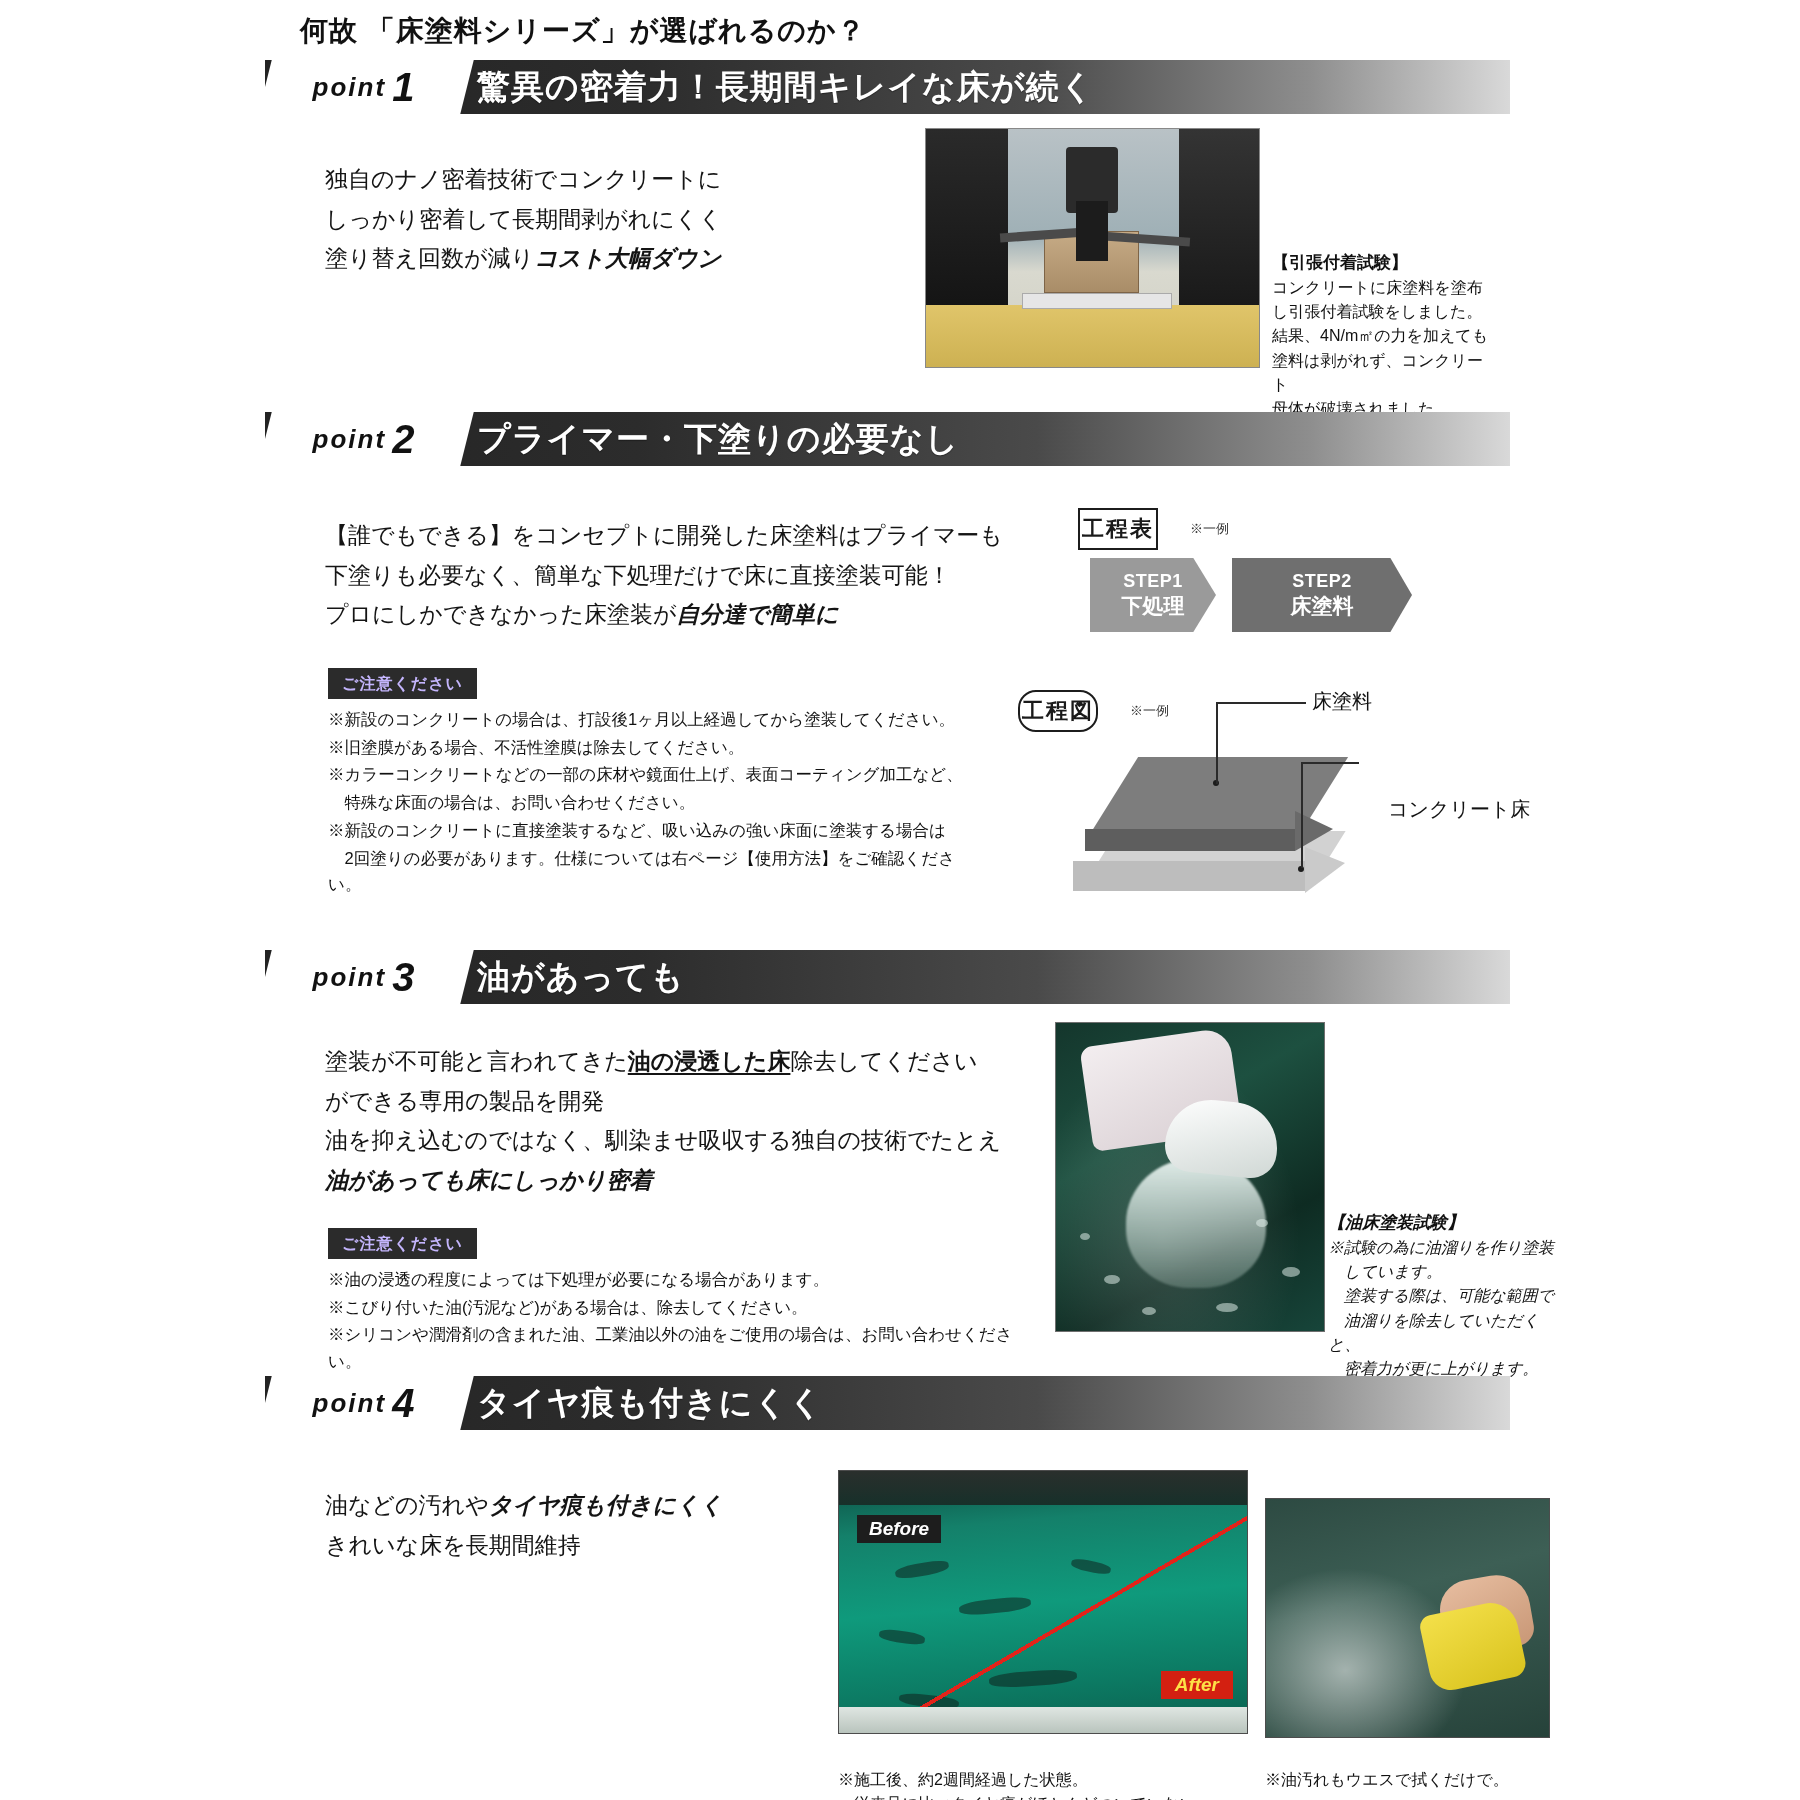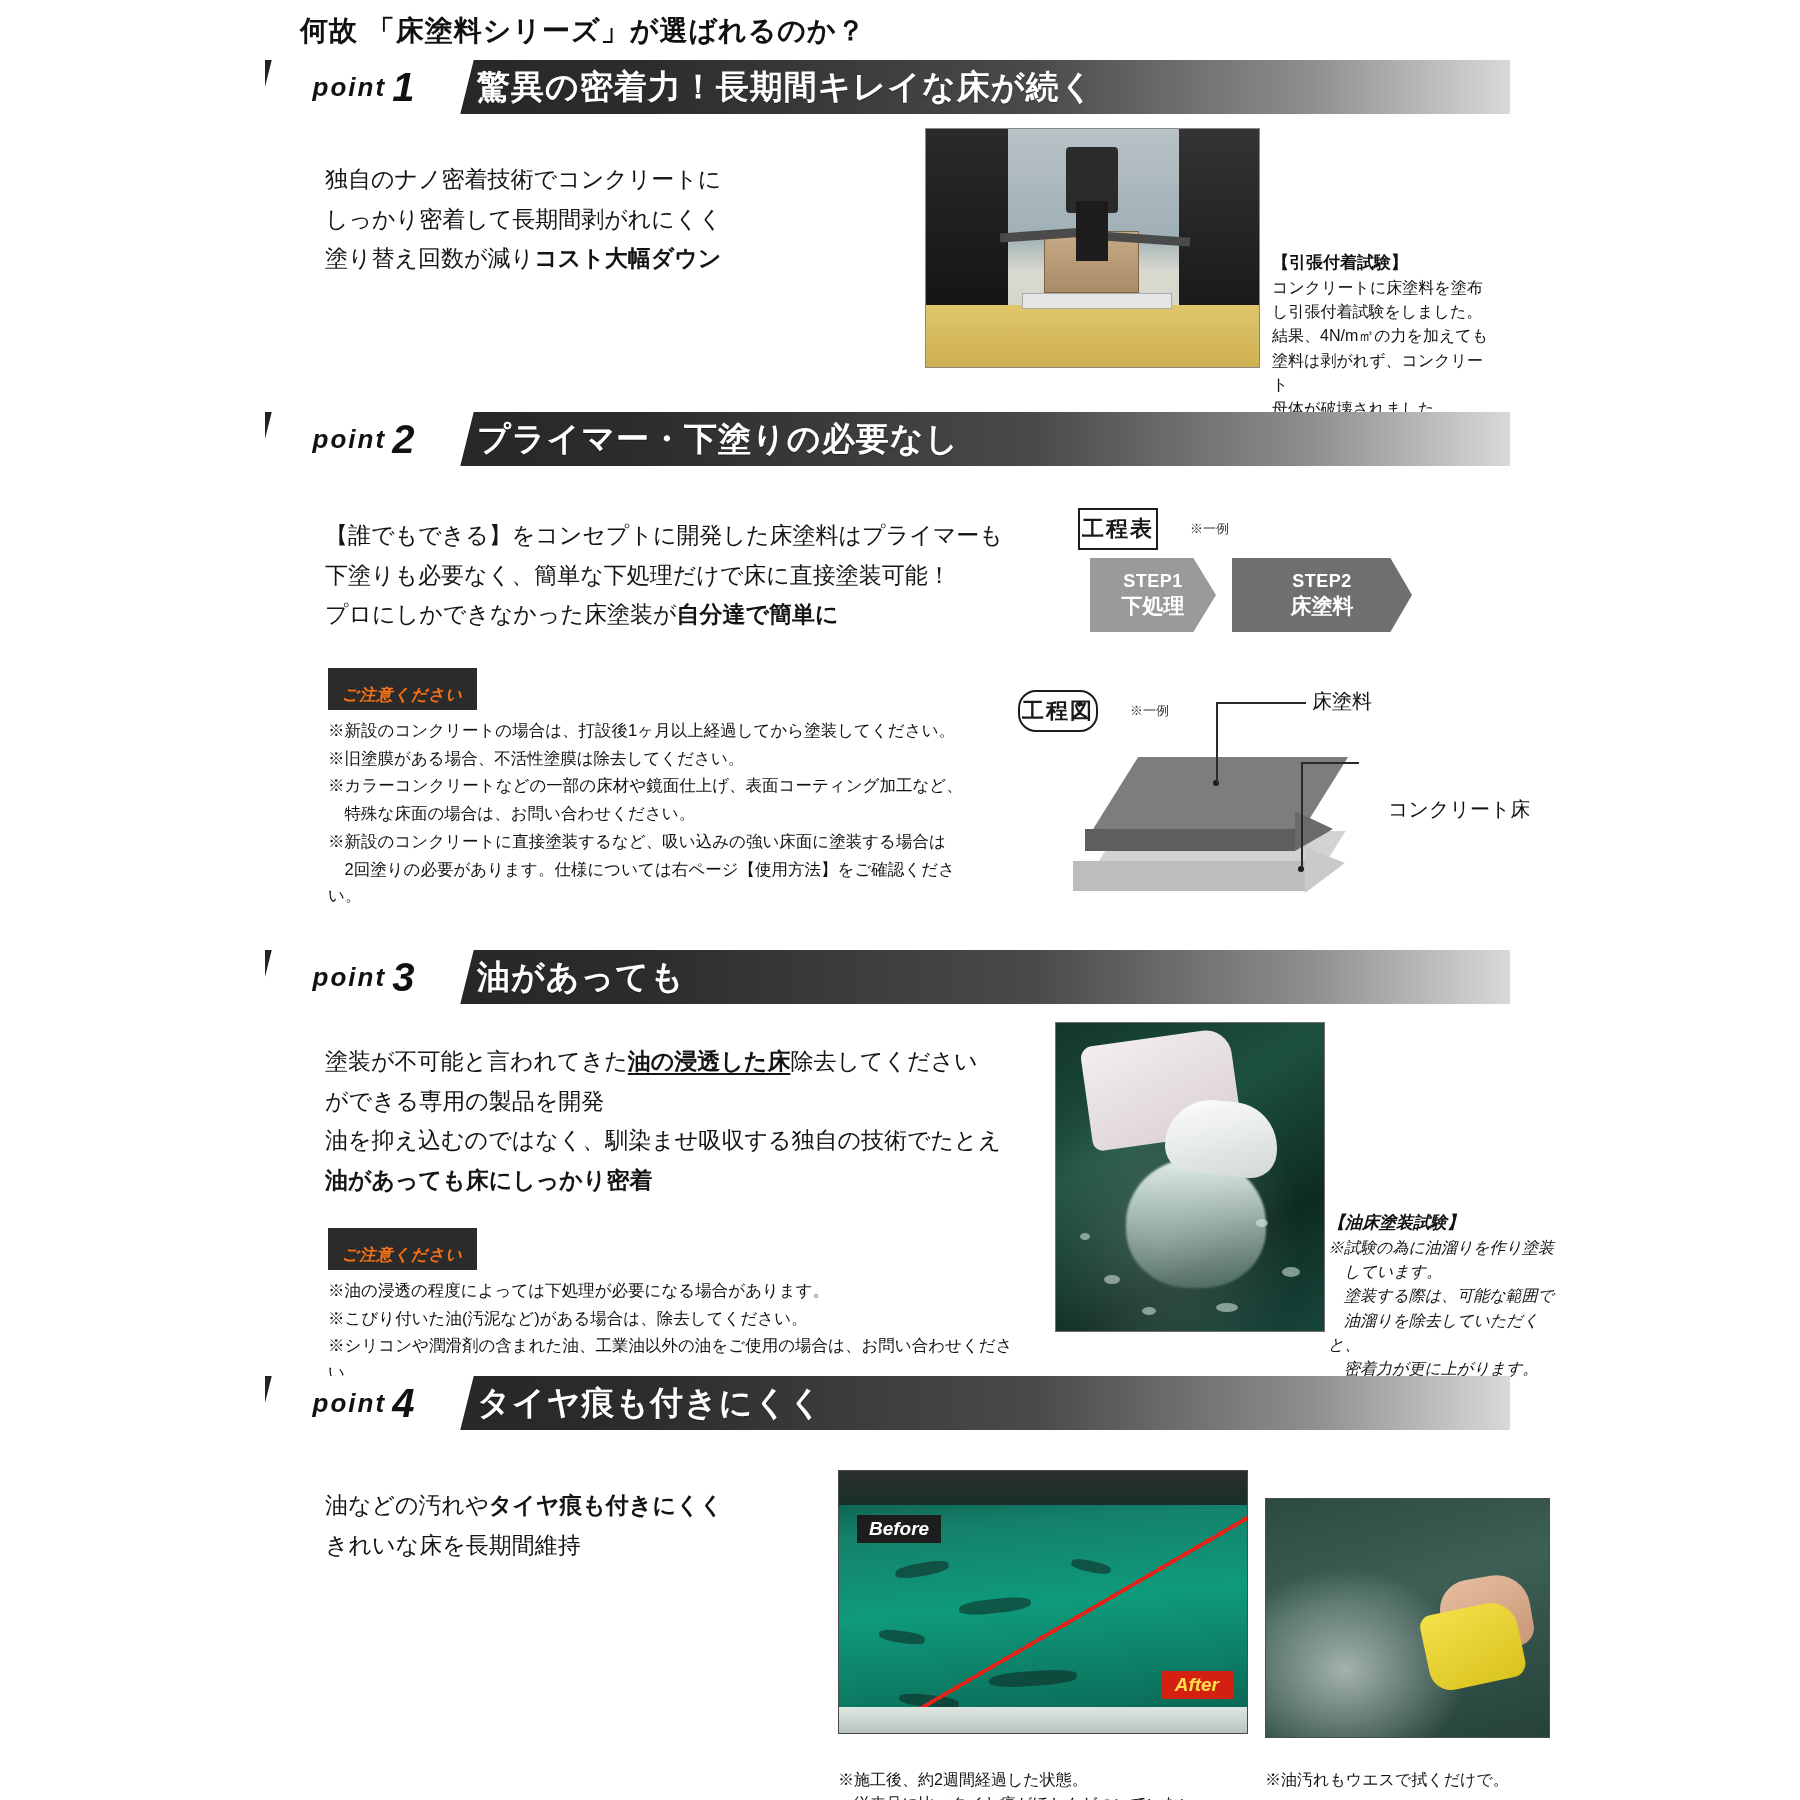--- a/index.html
+++ b/index.html
@@ -44,21 +44,21 @@
   .banner-tag-inner .num { font-size:40px; margin-left:6px; line-height:1; }
   .banner-title {
     position:absolute; left:212px; top:0; height:54px;
     display:flex; align-items:center;
     color:#ffffff; font-size:33px; font-weight:bold; letter-spacing:1px;
     text-shadow:0 1px 1px rgba(0,0,0,.4);
   }
 
   
   .body-text { position:absolute; font-size:23px; line-height:1.72; color:#141414; }
-  .body-text b { font-weight:bold; }
+  .body-text b { font-weight:bold;font-style:italic; }
   .u-bold { font-weight:bold; text-decoration:underline; text-underline-offset:4px; }
 
   
   .photo { position:absolute; overflow:hidden; }
   .photo .cap { position:absolute; font-weight:bold; color:#fff; font-style:italic; }
 
   
   #photo1 { left:925px; top:128px; width:335px; height:240px; border:1px solid #888; background:#111; }
   #photo1 .wallL { position:absolute; left:0; top:0; width:82px; height:100%; background:linear-gradient(180deg,#2a2a2a,#0d0d0d); }
   #photo1 .wallR { position:absolute; right:0; top:0; width:80px; height:100%; background:linear-gradient(180deg,#343434,#101010); }
@@ -100,22 +100,22 @@
   #photo4b .cloth { position:absolute; right:28px; bottom:52px; width:96px; height:78px; background:linear-gradient(160deg,#f4e04a,#d9c31e); border-radius:12px 28px 14px 22px; transform:rotate(-12deg); }
   #photo4b .hand { position:absolute; right:18px; bottom:86px; width:90px; height:74px; background:linear-gradient(160deg,#e7bda0,#c89776); border-radius:30px 34px 18px 24px; transform:rotate(-10deg); }
 
   
   .cap-block { position:absolute; font-size:16px; line-height:1.52; color:#111; }
   .cap-block .hd { font-weight:bold; font-size:17px; }
 
   
   .caution { position:absolute; }
   .caution .chead {
-    display:inline-block; background:#2b2b2b; color:#f97316;
-    font-size:16px; font-weight:bold; padding:17px 14px 4px; letter-spacing:1px;font-style:italic;
+    display:inline-block; background:#2b2b2b; color:#c4b5fd;
+    font-size:16px; font-weight:bold; padding:6px 14px 4px; letter-spacing:1px;
   }
   .caution .clist { margin-top:7px; font-size:16.5px; line-height:1.62; color:#111; }
   .caution .clist div { margin-bottom:1px; }
 
   
   .boxlabel {
     position:absolute; border:2px solid #1c1c1c; background:#fff;
     font-size:22px; font-weight:bold; padding:4px 2px; letter-spacing:2px;
   }
   .note-small { position:absolute; font-size:13px; color:#333; }

